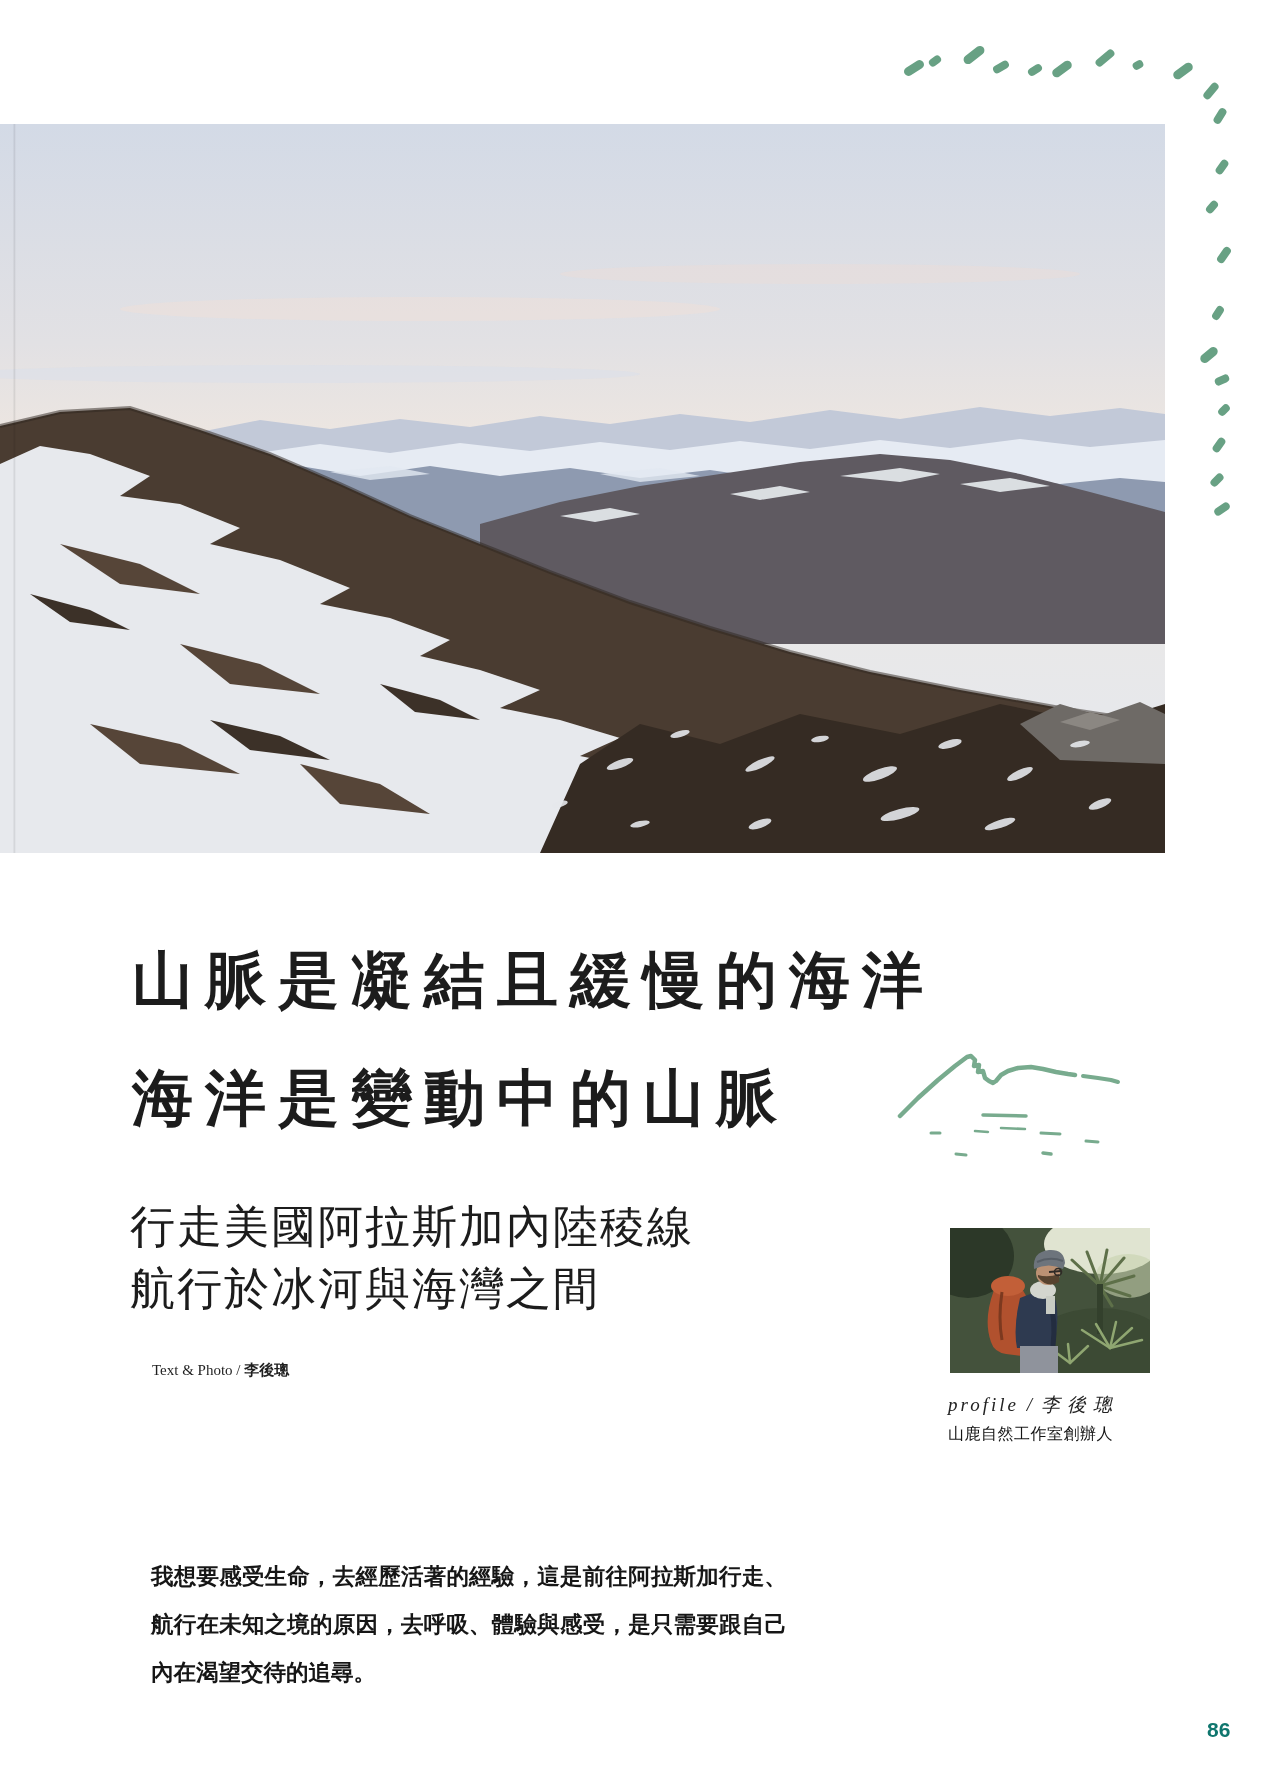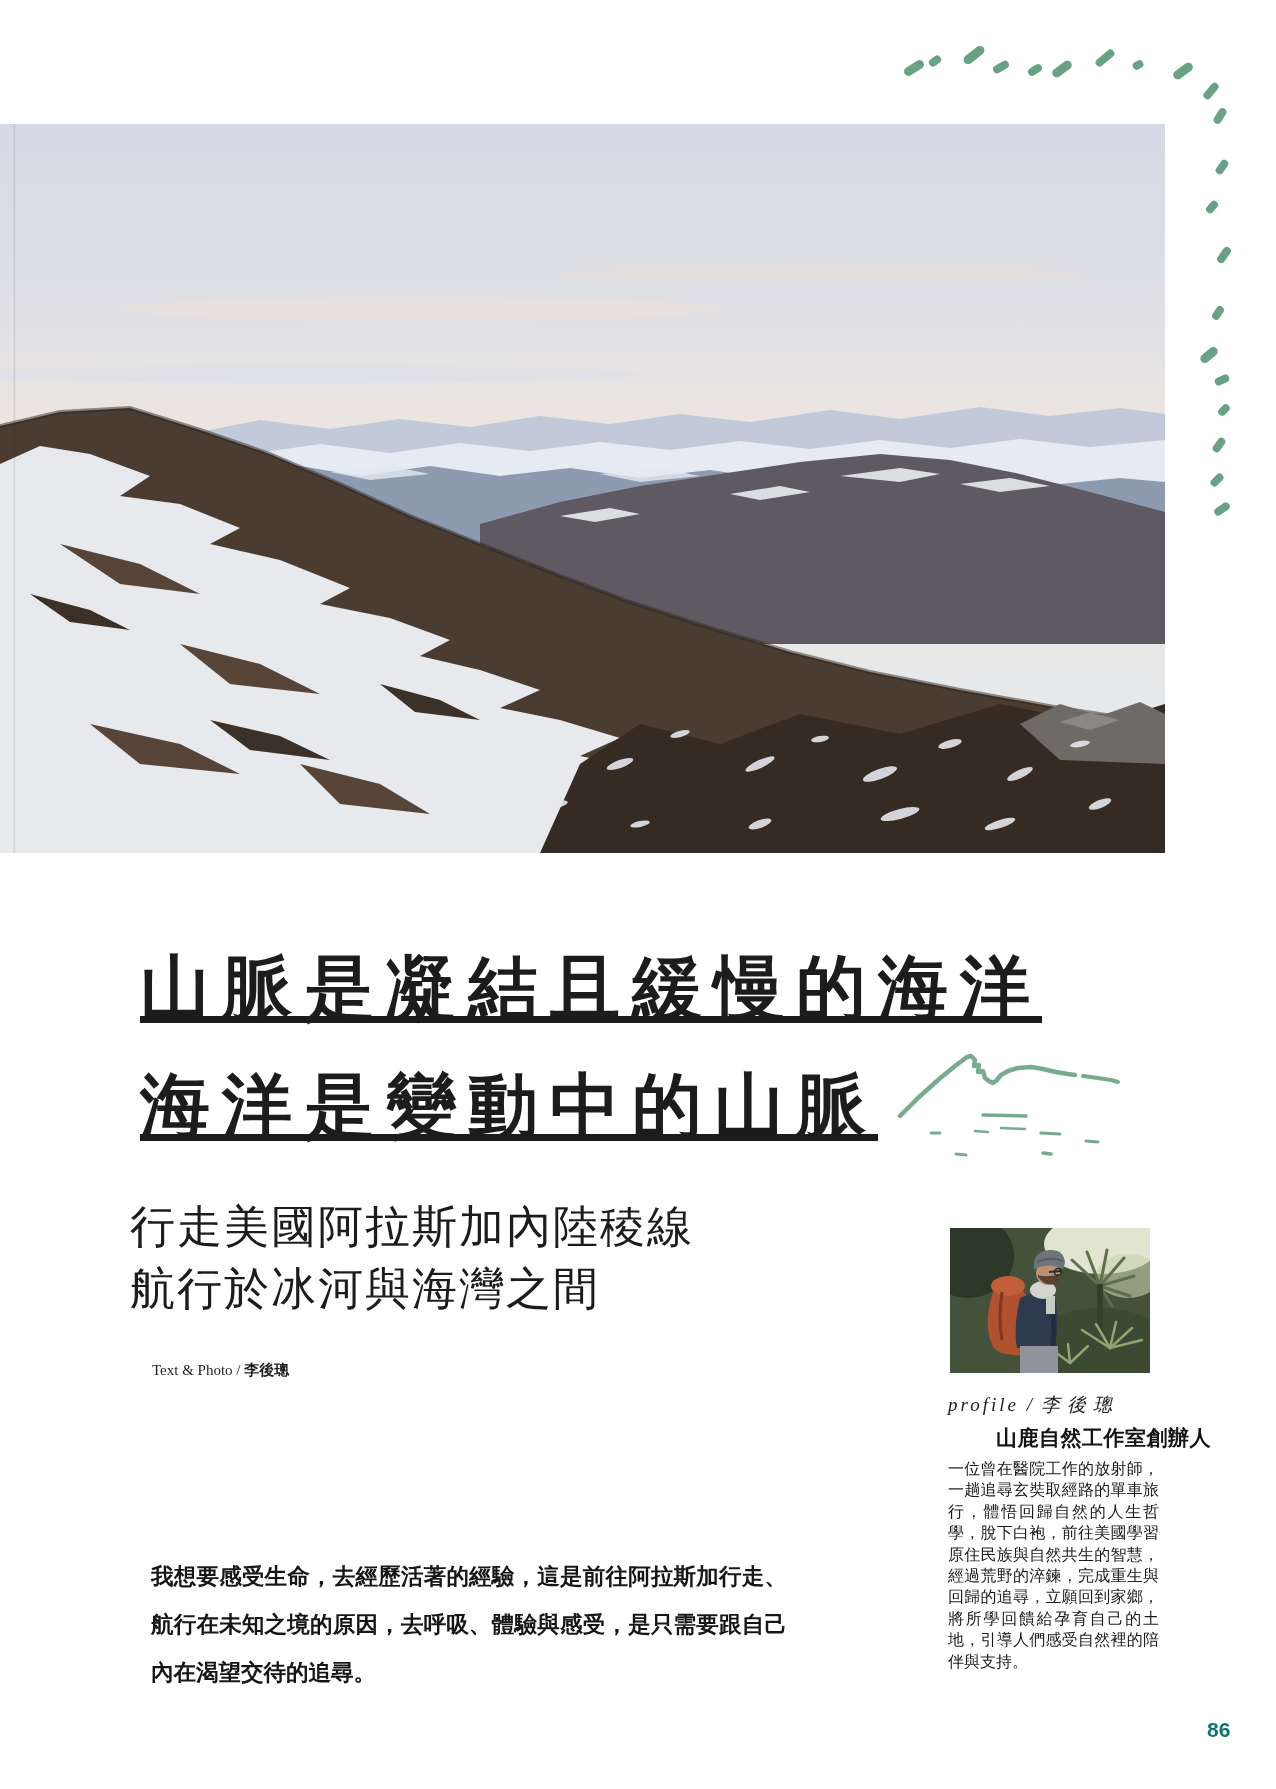--- a/index.html
+++ b/index.html
@@ -4,22 +4,22 @@
 <style>
   html,body{margin:0;padding:0;background:#ffffff;}
   .page{
     position:relative;width:1276px;height:1789px;background:#ffffff;
     font-family:"Liberation Serif","DejaVu Serif",serif;color:#1c1c1c;overflow:hidden;
   }
   .dashes{position:absolute;left:890px;top:40px;width:355px;height:485px;}
   .hero{position:absolute;left:0;top:124px;width:1165px;height:729px;}
   .hero svg{display:block;}
   .title{
-    position:absolute;left:130px;top:920px;margin:10px;
-    font-size:70px;font-weight:600;letter-spacing:12px;line-height:118px;white-space:nowrap;text-decoration:underline;
+    position:absolute;left:130px;top:920px;margin:2px;
+    font-size:61px;font-weight:600;letter-spacing:12px;line-height:118px;white-space:nowrap;
   }
   .sketch{position:absolute;left:893px;top:1048px;width:232px;height:118px;}
   .subtitle{
     position:absolute;left:130px;top:1196px;margin:0;
     font-size:45px;font-weight:400;letter-spacing:2px;line-height:62px;white-space:nowrap;
   }
   .credit{
     position:absolute;left:152px;top:1361px;
     font-family:Liberation Serif, serif;font-size:15px;color:#1f1f1f;
   }
@@ -31,21 +31,21 @@
   .quote{top:1449px;}
   .para{top:1553px;}
   .profile-photo{position:absolute;left:950px;top:1228px;width:200px;height:145px;}
   .profile-label{
     position:absolute;left:948px;top:1392px;font-size:19px;letter-spacing:3px;color:#222;
     white-space:nowrap;
     font-style:italic;
   }
   .profile-label .pname{letter-spacing:7px;margin-left:6px;}
   .profile-role{
-    position:absolute;left:996px;top:1424px;font-size:21px;font-weight:700;color:#141414;
+    position:absolute;left:948px;top:1424px;font-size:16px;font-weight:400;color:#141414;
     letter-spacing:.5px;white-space:nowrap;
   }
   .profile-bio{
     position:absolute;left:948px;top:1458px;width:211px;margin:0;
     font-size:16px;line-height:21.4px;font-weight:500;text-align:justify;color:#1a1a1a;
   }
   .page-number{
     position:absolute;left:1196px;top:1718px;
     font-family:"Liberation Sans","DejaVu Sans",sans-serif;font-size:21px;font-weight:700;color:#0f766e;margin-left:11px;
   }
@@ -218,17 +218,16 @@
         <path d="M99,44 l12,-1" stroke="#2f2a26" stroke-width="2"></path>
         <circle cx="108" cy="44" r="3.5" fill="none" stroke="#2f2a26" stroke-width="1.5"></circle>
       </g>
     </svg>
   </div>
 
   <div class="profile-label">
     <span>profile /</span><span class="pname">李後璁</span>
   </div>
   <div class="profile-role">山鹿自然工作室創辦人</div>
-  <p class="profile-bio">一位曾在醫院工作的放射師，一趟追尋玄奘取經路的單車旅行，體悟回歸自然的人生哲學，脫下白袍，前往美國學習原住民族與自然共生的智慧，經過荒野的淬鍊，完成重生與回歸的追尋，立願回到家鄉，將所學回饋給孕育自己的土地，引導人們感受自然裡的陪伴與支持。</p>
 
   <div class="page-number">86</div>
 
 </div>
 
 </body></html>

